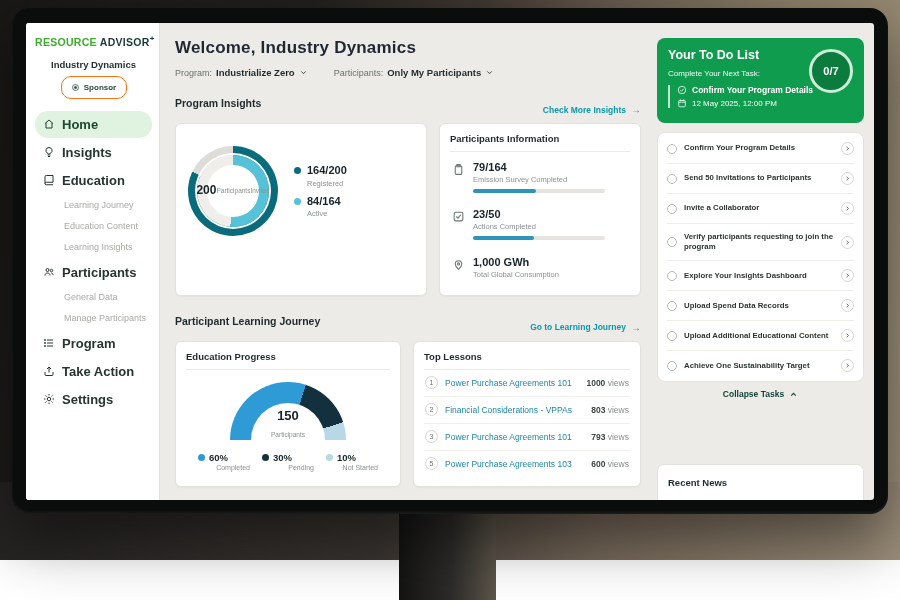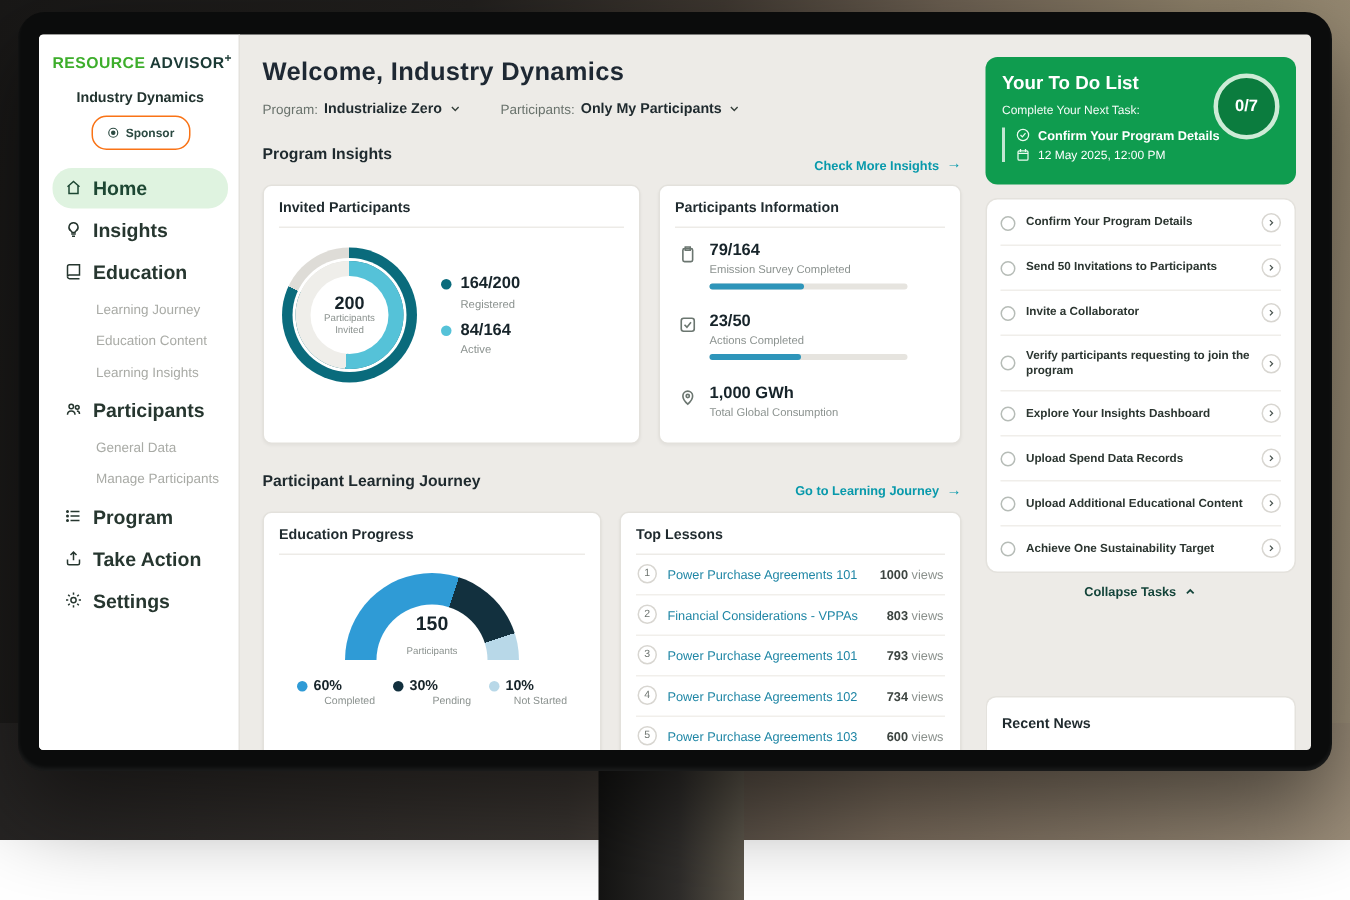--- a/index.html
+++ b/index.html
@@ -57,21 +57,21 @@
   .card-education { width:226px; }
   .card-lessons { flex:1; }
 
   
   .donut-wrap { display:flex; align-items:center; gap:16px; padding:13px 2px 4px; }
   .donut { position:relative; width:90px; height:90px; }
   .ring { position:absolute; border-radius:50%; }
   .ring.outer { inset:0; }
   .ring.inner { inset:9px; box-shadow:0 0 0 2px #fff; }
   .hole { position:absolute; inset:19px; background:#fff; border-radius:50%;
-    display:flex; flex-direction:column; align-items:center; justify-content:center; line-height:1.15; }
+    display:flex; align-items:center; justify-content:center; line-height:1.15; }
   .hole b { font-size:12px; color:#17242a; }
   .hole span { font-size:6.5px; color:#8b928f; }
   .legend-item { display:flex; gap:6px; margin:7px 0; }
   .dot { width:7px; height:7px; border-radius:50%; margin-top:3px; flex-shrink:0; }
   .legend-val { font-size:11px; font-weight:bold; color:#17242a; line-height:1.1; }
   .legend-sub { font-size:7.5px; color:#8b928f; margin-top:2px; }
 
   
   .info-row { display:flex; gap:8px; padding:8.5px 2px 7px; align-items:flex-start; }
   .info-icon { width:13px; height:13px; color:#6b7670; margin-top:2px; flex-shrink:0; display:inline-flex; }
@@ -262,21 +262,20 @@
         <span class="section-title">Program Insights</span>
         <span class="tlink">
           <span>Check More Insights</span>
           <span class="arr">→</span>
         </span>
       </div>
 
       <div class="cards">
 
         <div class="card card-invited">
-          <div class="card-title">Invited Participants</div>
           <div class="donut-wrap">
             <div class="donut">
               <div class="ring outer" style="background: conic-gradient(rgb(10, 107, 124) 0deg, rgb(10, 107, 124) 82%, rgb(222, 220, 215) 82%, rgb(222, 220, 215) 100%);"></div>
               <div class="ring inner" style="background: conic-gradient(rgb(85, 194, 216) 0deg, rgb(85, 194, 216) 51.2195%, rgb(239, 238, 234) 51.2195%, rgb(239, 238, 234) 100%);"></div>
               <div class="hole">
                 <b>200</b>
                 <span>Participants</span>
                 <span>Invited</span>
               </div>
             </div>
@@ -405,25 +404,20 @@
               <span class="lesson-num">2</span>
               <span class="lesson-title">Financial Considerations - VPPAs</span>
               <span class="lesson-views"><b>803</b> <span>views</span></span>
             </div>
             <div class="lesson">
               <span class="lesson-num">3</span>
               <span class="lesson-title">Power Purchase Agreements 101</span>
               <span class="lesson-views"><b>793</b> <span>views</span></span>
             </div>
             <div class="lesson">
-              <span class="lesson-num">4</span>
-              <span class="lesson-title">Power Purchase Agreements 102</span>
-              <span class="lesson-views"><b>734</b> <span>views</span></span>
-            </div>
-            <div class="lesson">
               <span class="lesson-num">5</span>
               <span class="lesson-title">Power Purchase Agreements 103</span>
               <span class="lesson-views"><b>600</b> <span>views</span></span>
             </div>
           </div>
         </div>
       </div>
     </main>
 
     <section class="todo">

